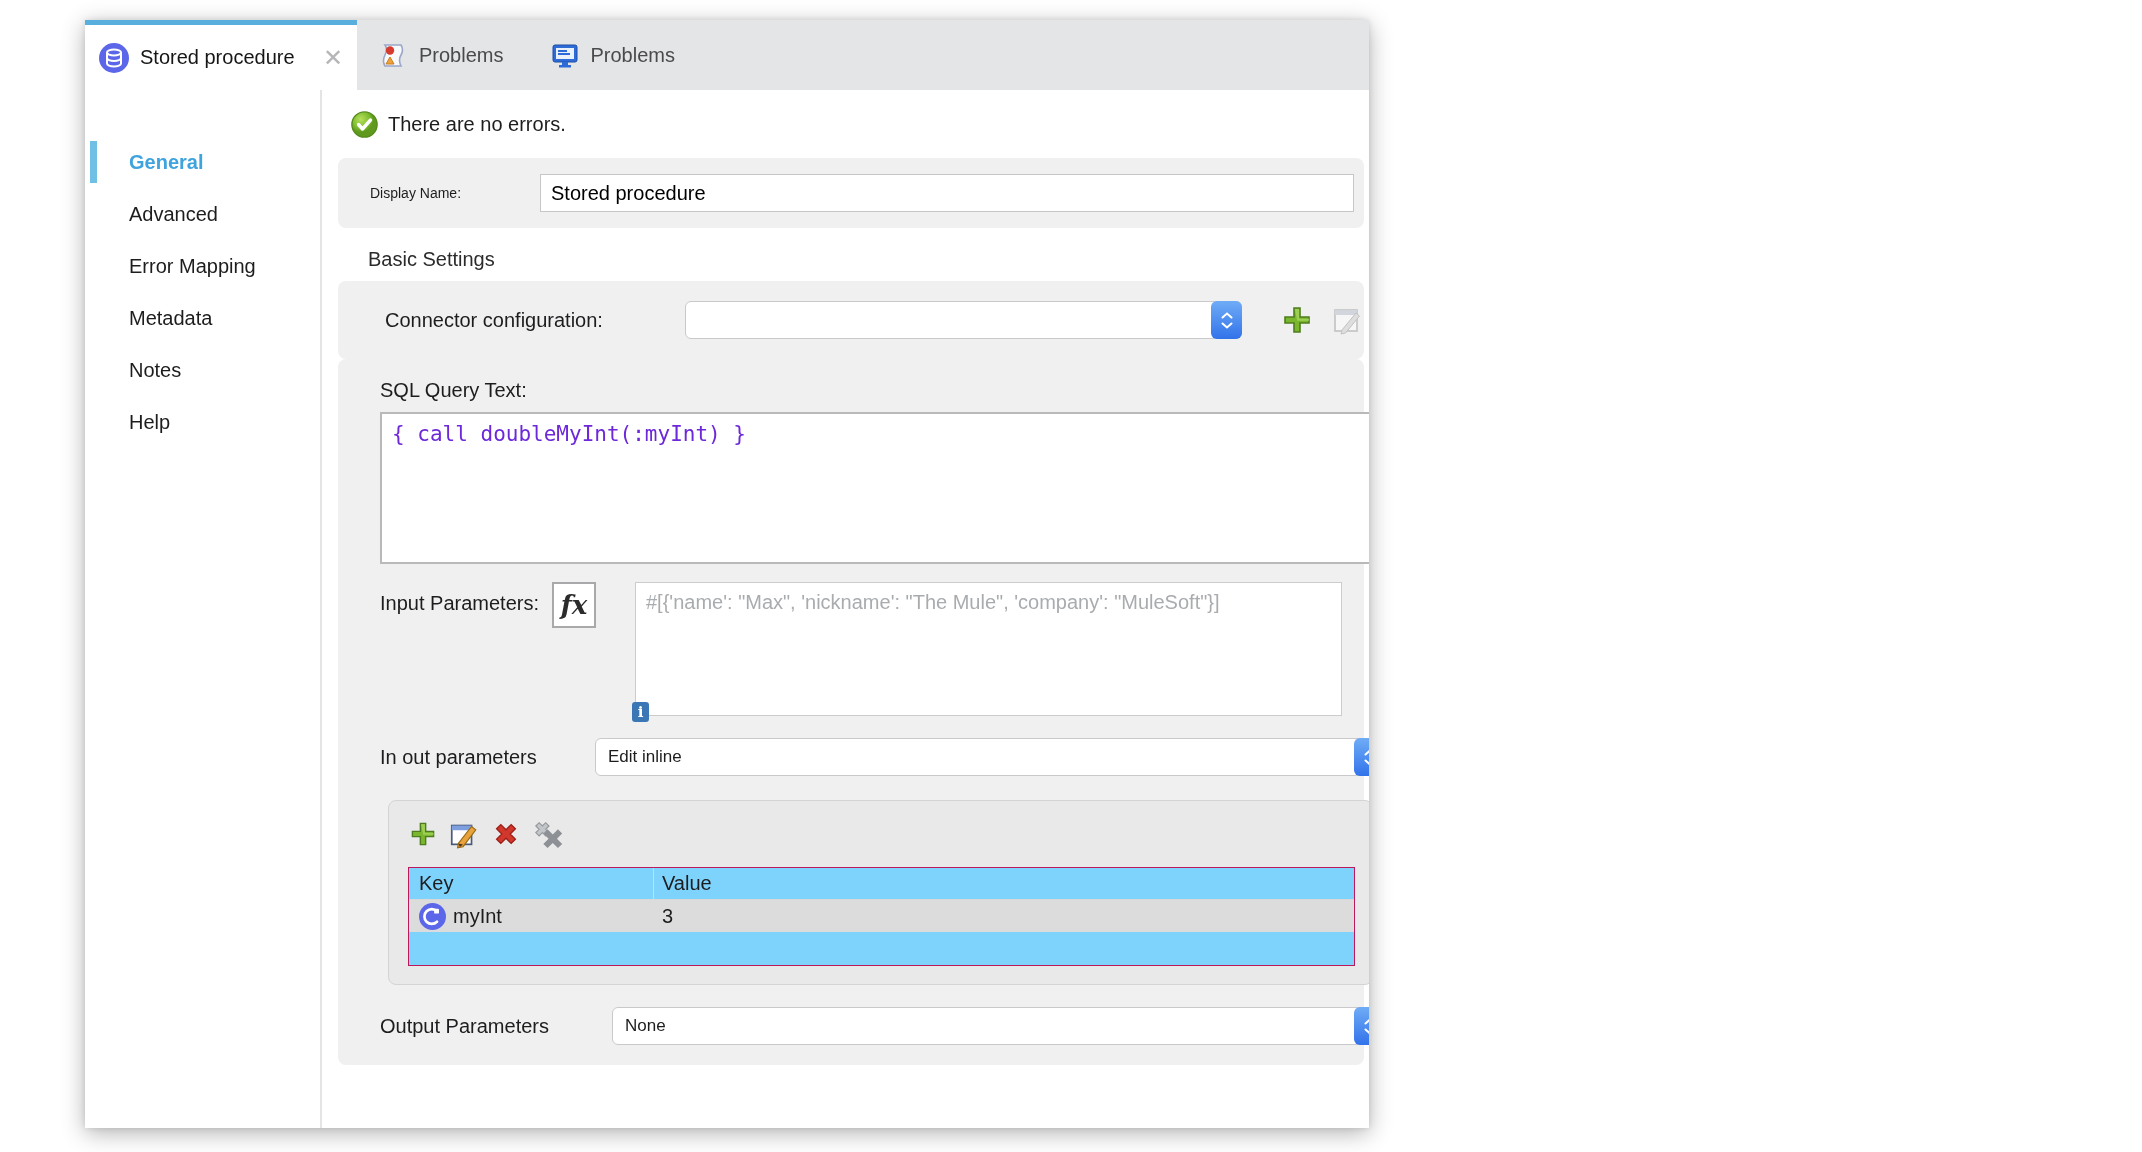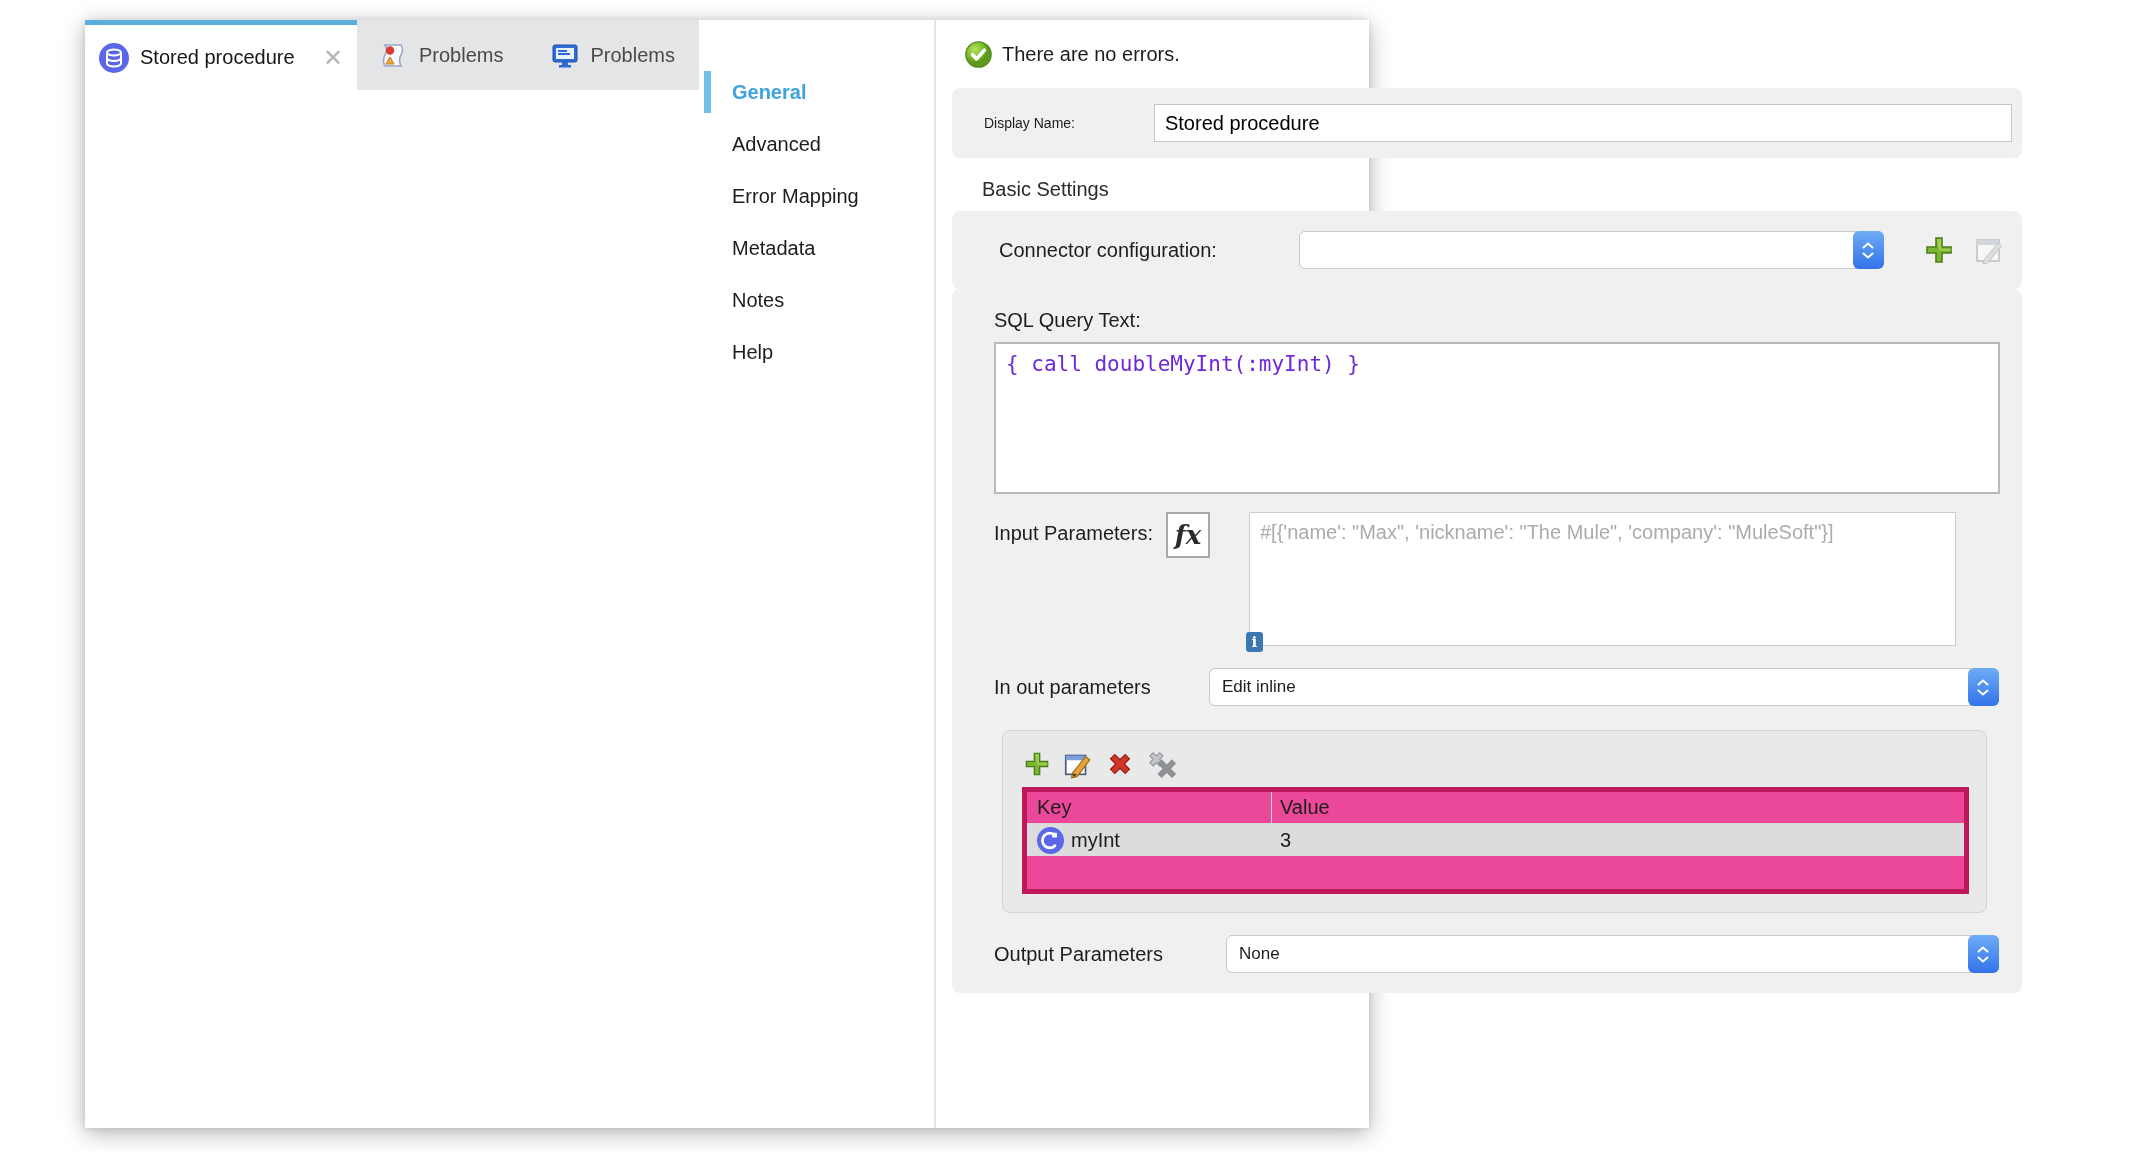--- a/index.html
+++ b/index.html
@@ -1,33 +1,33 @@
 <!DOCTYPE html>
 <html><head>
 <meta charset="utf-8">
 <style>
   * { margin:0; padding:0; box-sizing:border-box; }
   html,body { width:2142px; height:1152px; background:#ffffff;
     font-family:"Liberation Sans","DejaVu Sans",sans-serif; color:#1d1d1f; }
 
   .card { position:absolute; left:85px; top:20px; width:1284px; height:1108px;
     background:#fff; box-shadow:0 5px 22px rgba(0,0,0,.30), 0 0 6px rgba(0,0,0,.10);
-    display:flex; flex-direction:row; }
+    display:flex; flex-direction:column; }
 
   
   .tabbar { height:70px; background:#e4e5e7; display:flex; align-items:stretch; flex-shrink:0; }
   .tab { display:flex; align-items:center; gap:11px; padding:0 24px; font-size:20px; color:#4a4a4c; cursor:default; }
   .tab.active { background:#fff; border-top:5px solid #58aedd; color:#161616; padding:0 14px; width:272px; }
   .tab-close { margin-left:auto; color:#b6b6b8; font-size:24px; line-height:1; }
   .tab svg { flex-shrink:0; }
 
   
   .bodyrow { flex:1; display:flex; min-height:0; }
   .sidebar { width:237px; border-right:2px solid #e4e4e4; padding-top:46px; flex-shrink:0; }
-  .side-item { position:relative; height:52px; display:flex; align-items:center; padding-left:33px; font-size:20px; }
+  .side-item { position:relative; height:52px; display:flex; align-items:center; padding-left:44px; font-size:20px; }
   .side-item.selected { color:#3fa3dd; font-weight:bold; }
   .side-item.selected::before { content:""; position:absolute; left:5px; top:5px; bottom:5px; width:7px; background:#70bfe5; }
 
   .main { flex:1; padding:0 5px 8px 16px; overflow:hidden; }
 
   .status-row { height:68px; display:flex; align-items:center; gap:10px; padding-left:13px; }
   .status-text { font-size:20px; }
 
   .panel { background:#f0f0f1; border-radius:8px; }
 
@@ -73,21 +73,21 @@
   .inout-row, .output-row { display:flex; align-items:center; margin-top:22px; }
   .inout-row .q-label { flex:0 0 215px; }
   .output-row .q-label { flex:0 0 232px; }
   .inout-row .combo, .output-row .combo { flex:0 0 790px; }
   .output-row .combo { flex-basis:773px; }
 
   .inner-panel { margin:24px 12px 0 8px; width:985px; background:#e9e9ea; border:1px solid #d4d4d6;
     border-radius:8px; padding:14px 19px 18px; }
   .tbl-toolbar { display:flex; align-items:center; gap:10px; height:38px; }
 
-  .kv-table { margin-top:4px; width:947px; border:5px solid #be185d; background:#ec4899; }
+  .kv-table { margin-top:14px; width:947px; border:1px solid #be185d; background:#7dd3fc; }
   .kv-row { display:flex; height:32px; align-items:center; font-size:20px; }
   .kv-head { border-bottom:1px solid #d8d8d8; }
   .kv-cell-key { flex:0 0 245px; padding-left:10px; display:flex; align-items:center; gap:7px; height:100%; }
   .kv-head .kv-cell-key { border-right:1px solid #d8d8d8; }
   .kv-cell-val { flex:1; padding-left:8px; }
   .kv-row.selected { background:#dcdcdd; }
   .kv-row.empty { height:33px; }
 
   .chev { width:12px; height:7px; }
 </style>

